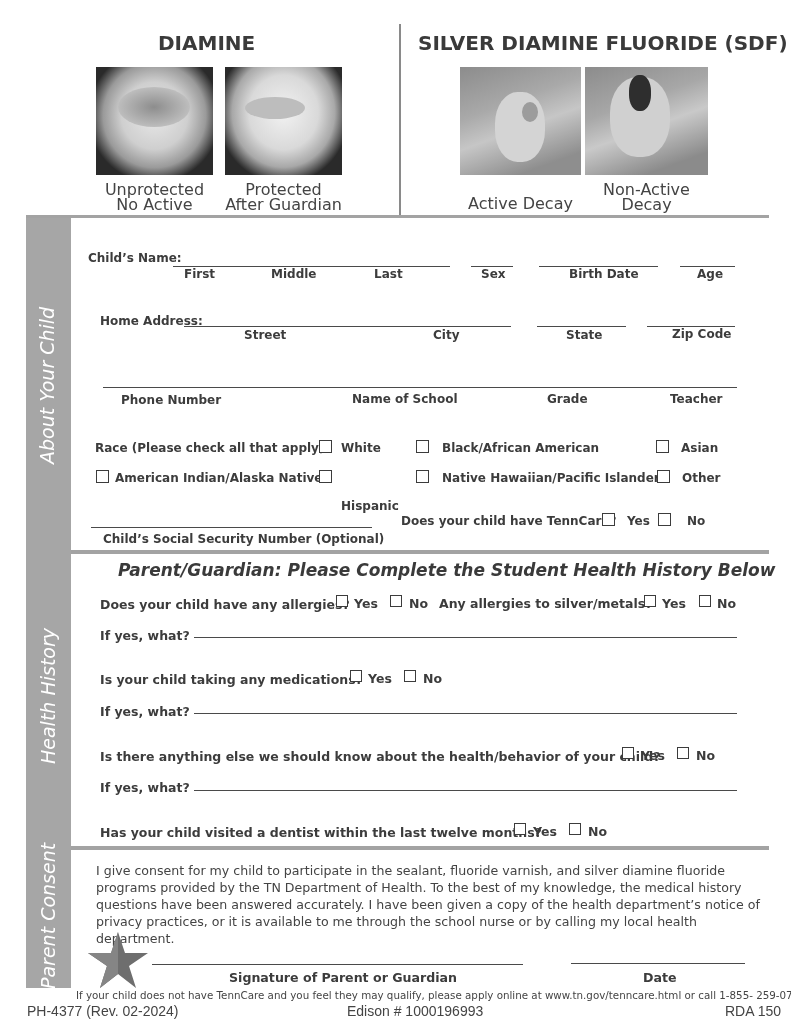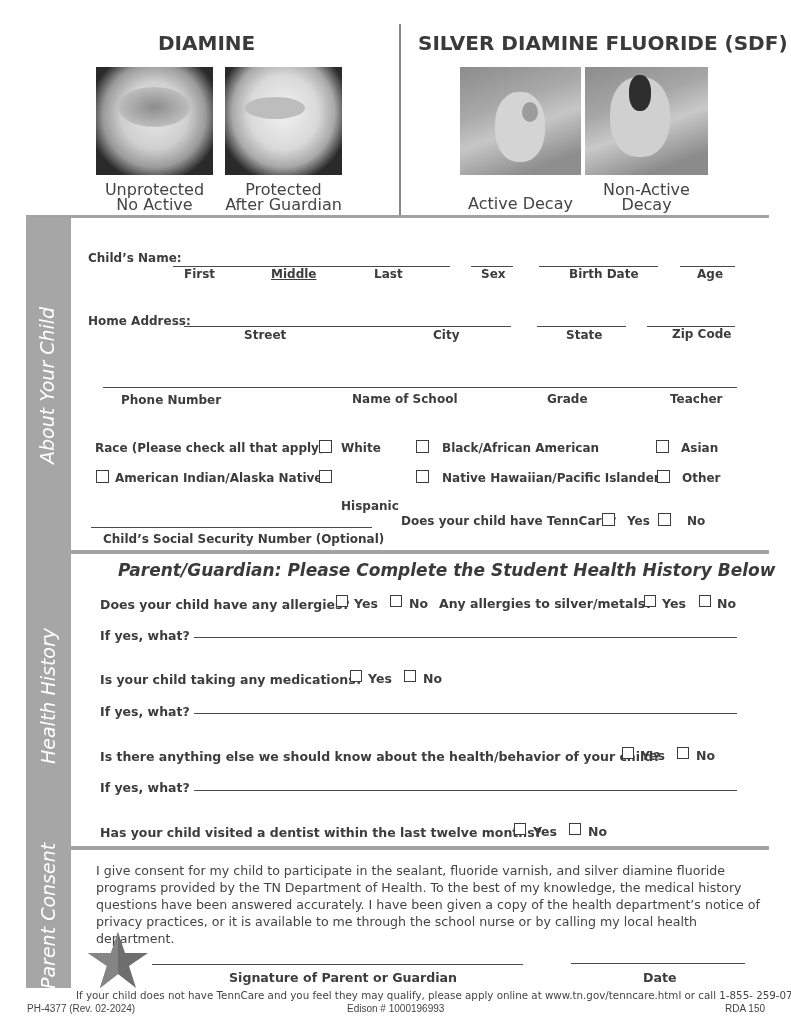--- a/index.html
+++ b/index.html
@@ -12,21 +12,21 @@
   .cbs { width: 13px; height: 13px; }
   .sideband { position: absolute; left: 26px; width: 45px; background: #a6a6a6; }
   .sidelabel { position: absolute; color: #fff; font-style: italic; font-size: 19px; white-space: nowrap;
                transform: rotate(-90deg); transform-origin: center center; font-family: "DejaVu Sans", sans-serif; }
   .hbar { position: absolute; height: 4px; background: #a3a3a3; }
   .photo { position: absolute; background: #999; overflow: hidden; }
   .cap { position: absolute; font-size: 16px; color: #444; text-align: center; line-height: 15px; }
   .title { position: absolute; font-size: 20px; font-weight: bold; color: #3a3a3a; letter-spacing: 0px; white-space: nowrap; }
   .q { font-size: 12.5px; font-weight: bold; color: #3c3c3c; white-space: nowrap; }
   .consent { position: absolute; left: 96px; top: 862px; width: 680px; font-size: 12.6px; line-height: 17px; color: #444; }
-  .foot { position: absolute; font-family: "Liberation Sans", sans-serif; font-size: 10px; color: #444; white-space: nowrap; }
+  .foot { position: absolute; font-family: "Liberation Sans", sans-serif; font-size: 14px; color: #444; white-space: nowrap; }
 </style>
 </head>
 <body>
 
 <div class="title" style="left:158px; top:31px;">DIAMINE</div>
 <div class="title" style="left:418px; top:31px;">SILVER DIAMINE FLUORIDE (SDF)</div>
 
 <div class="abs" style="left:399px; top:24px; width:2px; height:192px; background:#8a8a8a;"></div>
 
 <div class="photo" style="left:96px; top:67px; width:117px; height:108px; background:radial-gradient(ellipse at 50% 45%, #e8e8e8 0%, #cfcfcf 40%, #9a9a9a 62%, #2a2a2a 80%);">
@@ -58,30 +58,30 @@
 <div class="hbar" style="left:26px; top:215px; width:743px; height:3px;"></div>
 
 <div class="sideband" style="top:218px; height:770px;"></div>
 <div class="sidelabel" style="left:-28px; top:378px; width:150px; text-align:center;">About Your Child</div>
 <div class="sidelabel" style="left:-22px; top:685px; width:140px; text-align:center;">Health History</div>
 <div class="sidelabel" style="left:-22px; top:908px; width:140px; text-align:center;">Parent Consent</div>
 
 <div class="abs lbl" style="left:88px; top:251px;">Child’s Name:</div>
 <div class="line" style="left:173px; top:266px; width:277px;"></div>
 <div class="abs lbl" style="left:184px; top:267px;">First</div>
-<div class="abs lbl" style="left:271px; top:267px;text-decoration:underline;">Middle</div>
+<div class="abs lbl" style="left:271px; top:267px;">Middle</div>
 <div class="abs lbl" style="left:374px; top:267px;">Last</div>
 <div class="line" style="left:471px; top:266px; width:42px;"></div>
 <div class="abs lbl" style="left:481px; top:267px;">Sex</div>
 <div class="line" style="left:539px; top:266px; width:119px;"></div>
 <div class="abs lbl" style="left:569px; top:267px;">Birth Date</div>
 <div class="line" style="left:680px; top:266px; width:55px;"></div>
 <div class="abs lbl" style="left:697px; top:267px;">Age</div>
 
-<div class="abs lbl" style="left:88px; top:314px;">Home Address:</div>
+<div class="abs lbl" style="left:100px; top:314px;">Home Address:</div>
 <div class="line" style="left:184px; top:326px; width:327px;"></div>
 <div class="abs lbl" style="left:244px; top:328px;">Street</div>
 <div class="abs lbl" style="left:433px; top:328px;">City</div>
 <div class="line" style="left:537px; top:326px; width:89px;"></div>
 <div class="abs lbl" style="left:566px; top:328px;">State</div>
 <div class="line" style="left:647px; top:326px; width:88px;"></div>
 <div class="abs lbl" style="left:672px; top:327px;">Zip Code</div>
 
 <div class="line" style="left:103px; top:387px; width:634px;"></div>
 <div class="abs lbl" style="left:121px; top:393px;">Phone Number</div>

